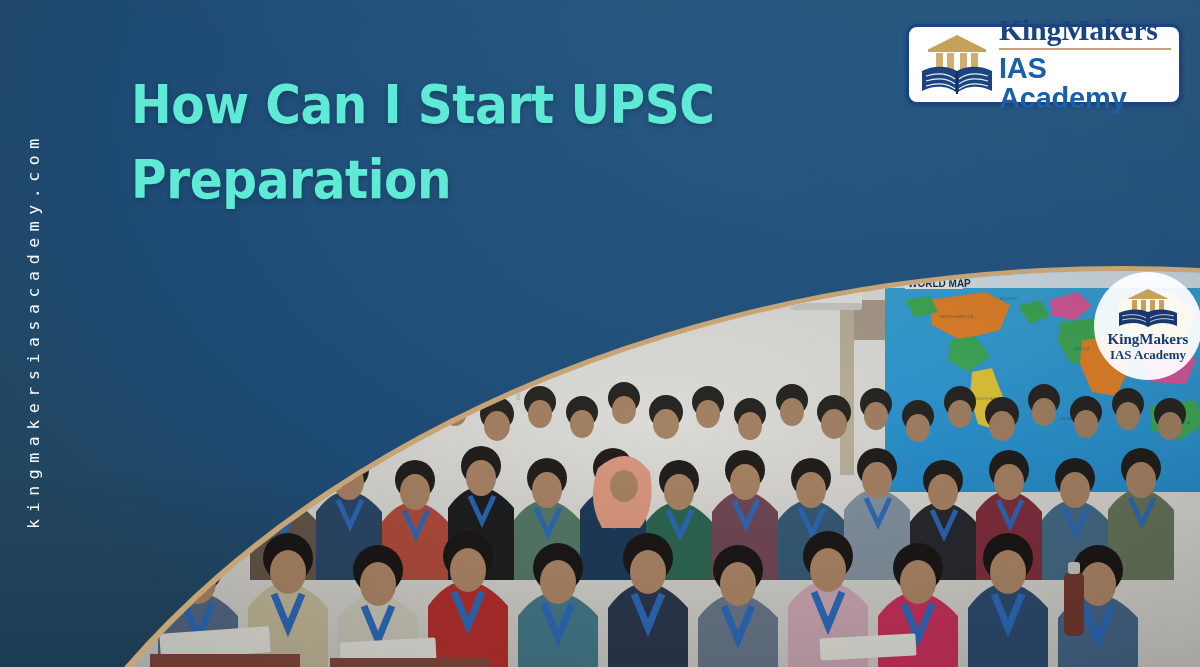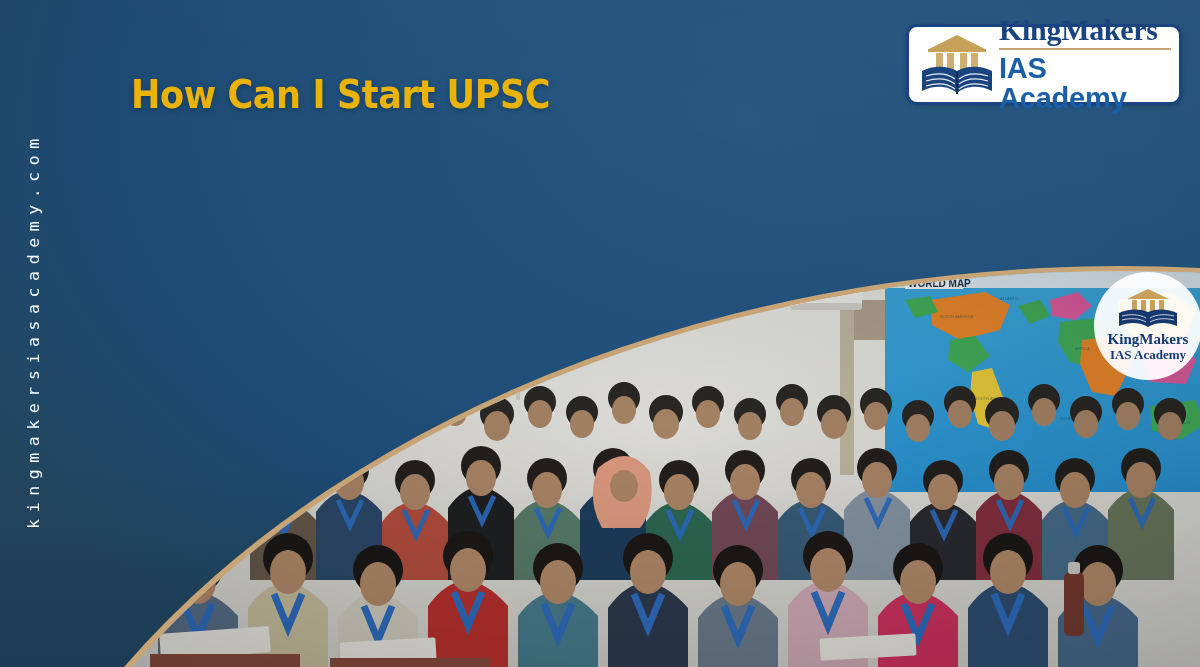--- a/index.html
+++ b/index.html
@@ -53,24 +53,24 @@
     text-indent: 6px;
   }
 
   
   .headline {
     position: absolute;
     left: 131px;
     top: 68px;
     width: 720px;
     z-index: 25;
-    color: #eab308;
+    color: #5eead4;
     font-family: "Liberation Sans Narrow", "DejaVu Sans Condensed", "Liberation Sans", sans-serif;
     font-weight: 700;
-    font-size: 39px;
+    font-size: 54px;
     line-height: 1.38;
     letter-spacing: -0.4px;
     text-shadow: 0 2px 5px rgba(8,30,50,0.35);
     font-stretch: condensed;
   }
   .headline .ln { display: block; }
 
   
   .logo-card {
     position: absolute;
@@ -457,20 +457,21 @@
     <div class="wm-t1">KingMakers</div>
     <div class="wm-t2">IAS Academy</div>
   </div>
 
   <div class="url-strip">
     <span class="url-text">kingmakersiasacademy.com</span>
   </div>
 
   <div class="headline">
     <span class="ln">How Can I Start UPSC</span>
+    <span class="ln">Preparation</span>
   </div>
 
   <div class="logo-card">
     <svg class="logo-mark" viewBox="0 0 76 64" xmlns="http://www.w3.org/2000/svg">
       <polygon points="38,2 66,16 10,16" fill="#c7a059"></polygon>
       <rect x="9" y="16" width="58" height="3" fill="#c7a059"></rect>
       <g fill="#cfae6e">
         <rect x="17" y="20" width="7" height="20"></rect>
         <rect x="28" y="20" width="7" height="20"></rect>
         <rect x="41" y="20" width="7" height="20"></rect>

